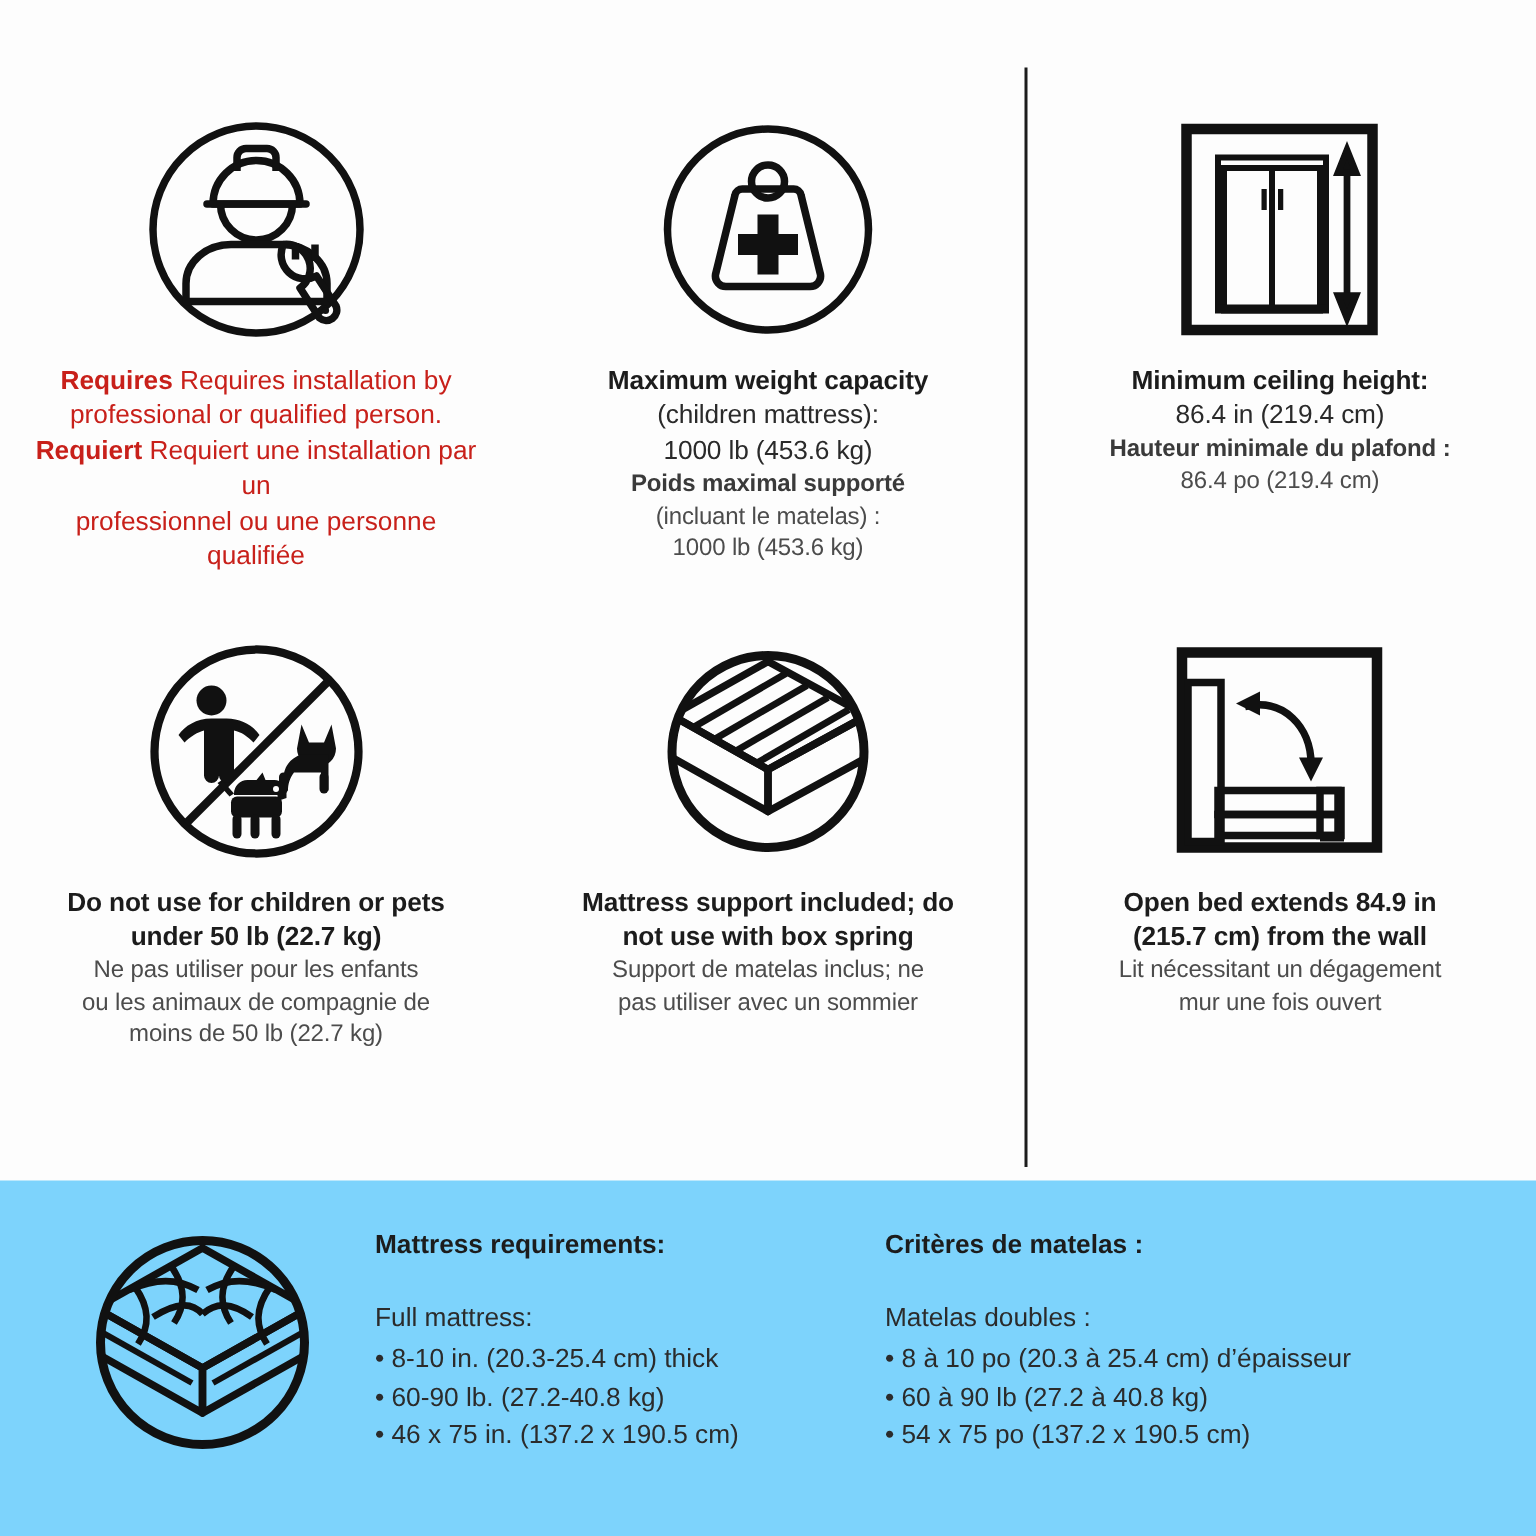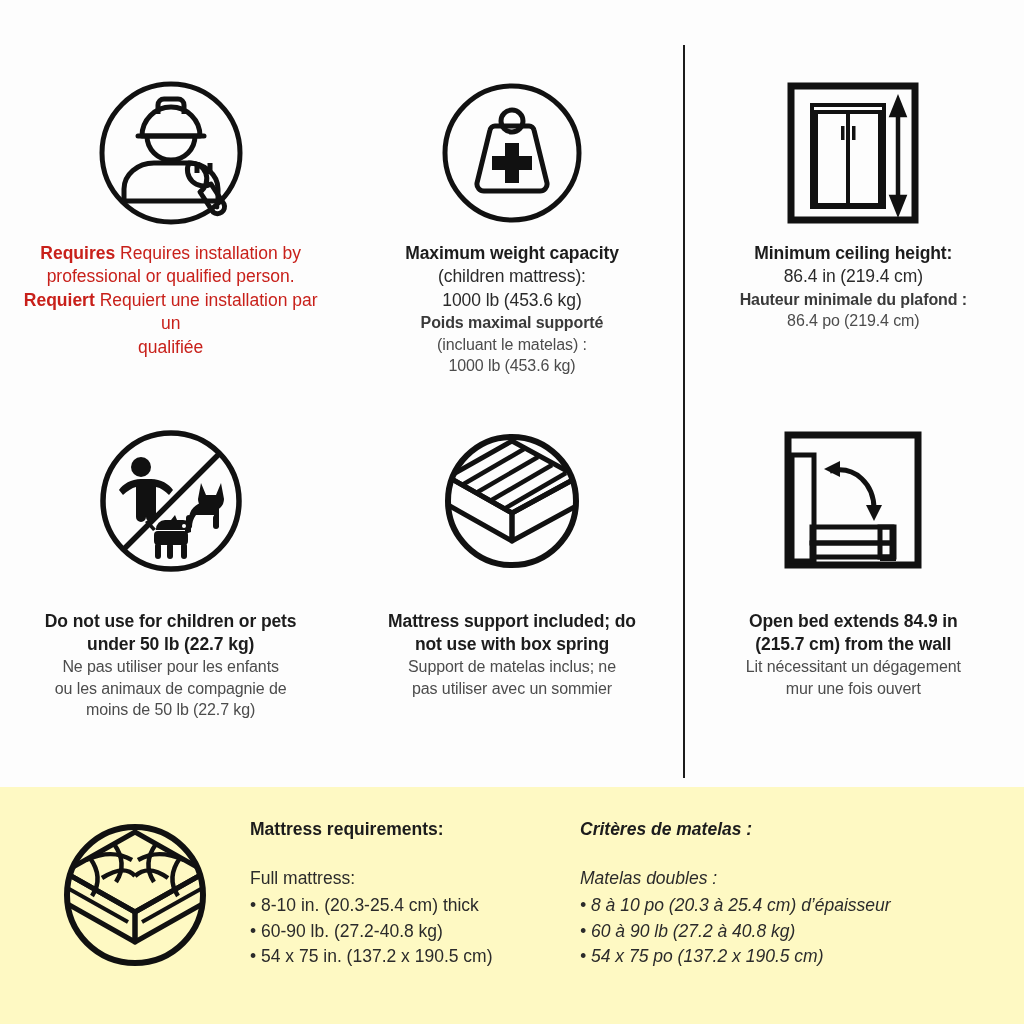--- a/index.html
+++ b/index.html
@@ -33,21 +33,21 @@
     grid-template-rows: 1fr 1fr;
   }
   .cell {
     display: flex;
     flex-direction: column;
     align-items: center;
     box-sizing: border-box;
     padding: 10px 14px 0 14px;
   }
   .cell.r1 { padding-top: 78px; }
-  .cell.r2 { padding-top: 32px; gap: 20px; }
+  .cell.r2 { padding-top: 32px; }
 
   .icon-wrap {
     width: 150px;
     height: 150px;
     display: flex;
     align-items: center;
     justify-content: center;
     margin-bottom: 14px;
   }
   .icon-wrap svg { display: block; }
@@ -85,42 +85,42 @@
     background: #1c1c1c;
   }
 
   
   .band {
     position: absolute;
     left: 0;
     top: 787px;
     width: 1024px;
     height: 237px;
-    background: #fef9c3;
+    background: #7dd3fc;
     display: flex;
     align-items: flex-start;
   }
   .band-icon {
     width: 160px;
     height: 160px;
     margin-left: 55px;
     margin-top: 28px;
     flex: none;
     display: flex;
     align-items: center;
     justify-content: center;
   }
   .band-col {
     margin-top: 30px;
     color: #2b2b2b;
     font-size: 17.5px;
     line-height: 1.44;
   }
   .band-col.en { margin-left: 35px; width: 330px; }
-  .band-col.fr { margin-left: 0; width: 390px; font-style: italic; }
+  .band-col.fr { margin-left: 10px; width: 390px; }
   .band-title {
     font-weight: bold;
     color: #1c1c1c;
     margin-bottom: 24px;
     font-size: 17.5px;
   }
   .band-sub { margin-bottom: 2px; }
   .band-list { margin: 0; padding: 0; list-style: none; }
   .band-list li { white-space: nowrap; }
   .band-list li::before { content: "\2022\00a0"; }
@@ -150,20 +150,21 @@
             <line x1="100" y1="83" x2="100" y2="94"></line>
             <line x1="113" y1="84" x2="113" y2="95"></line>
           </g>
           <circle cx="120" cy="128" r="2.4" fill="#111"></circle>
         </svg>
       </div>
       <div class="caption cap-red">
         <div><b>Requires</b> <span>Requires installation by</span></div>
         <div>professional or qualified person.</div>
         <div><b>Requiert</b> <span>Requiert une installation par un</span></div>
+        <div>professionnel ou une personne</div>
         <div>qualifiée</div>
       </div>
     </div>
 
     <div class="cell r1">
       <div class="icon-wrap">
         <svg width="148" height="148" viewBox="0 0 148 148">
           <circle cx="74" cy="74" r="67" fill="none" stroke="#111" stroke-width="5"></circle>
           <path d="M57 47 l34 0 a5 5 0 0 1 5 4 l13 53 a7 7 0 0 1 -7 8 l-56 0 a7 7 0 0 1 -7 -8 l13 -53 a5 5 0 0 1 5 -4 z" fill="none" stroke="#111" stroke-width="5" stroke-linejoin="round"></path>
           <circle cx="74" cy="42" r="11" fill="none" stroke="#111" stroke-width="5"></circle>
@@ -336,21 +337,21 @@
         <circle cx="79" cy="79" r="68" fill="none" stroke="#111" stroke-width="6"></circle>
       </svg>
     </div>
 
     <div class="band-col en">
       <div class="band-title">Mattress requirements:</div>
       <div class="band-sub">Full mattress:</div>
       <ul class="band-list">
         <li>8-10 in. (20.3-25.4 cm) thick</li>
         <li>60-90 lb. (27.2-40.8 kg)</li>
-        <li>54 x 75 in. (137.2 x 190.5 cm)</li>
+        <li>46 x 75 in. (137.2 x 190.5 cm)</li>
       </ul>
     </div>
 
     <div class="band-col fr">
       <div class="band-title">Critères de matelas :</div>
       <div class="band-sub">Matelas doubles :</div>
       <ul class="band-list">
         <li>8 à 10 po (20.3 à 25.4 cm) d’épaisseur</li>
         <li>60 à 90 lb (27.2 à 40.8 kg)</li>
         <li>54 x 75 po (137.2 x 190.5 cm)</li>

